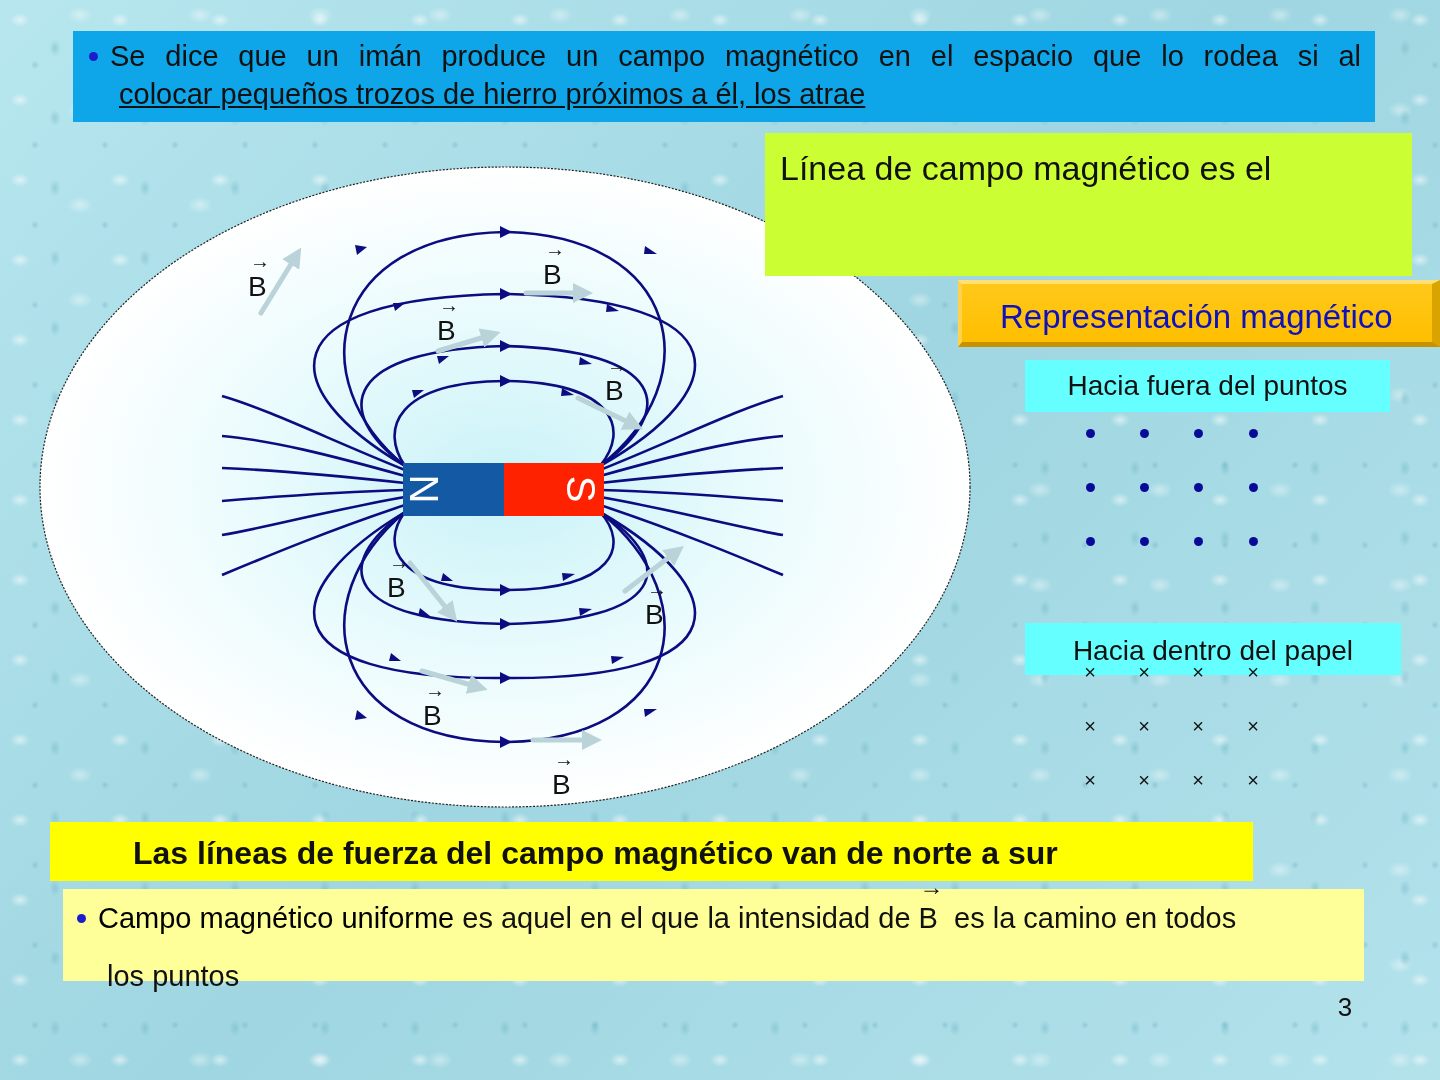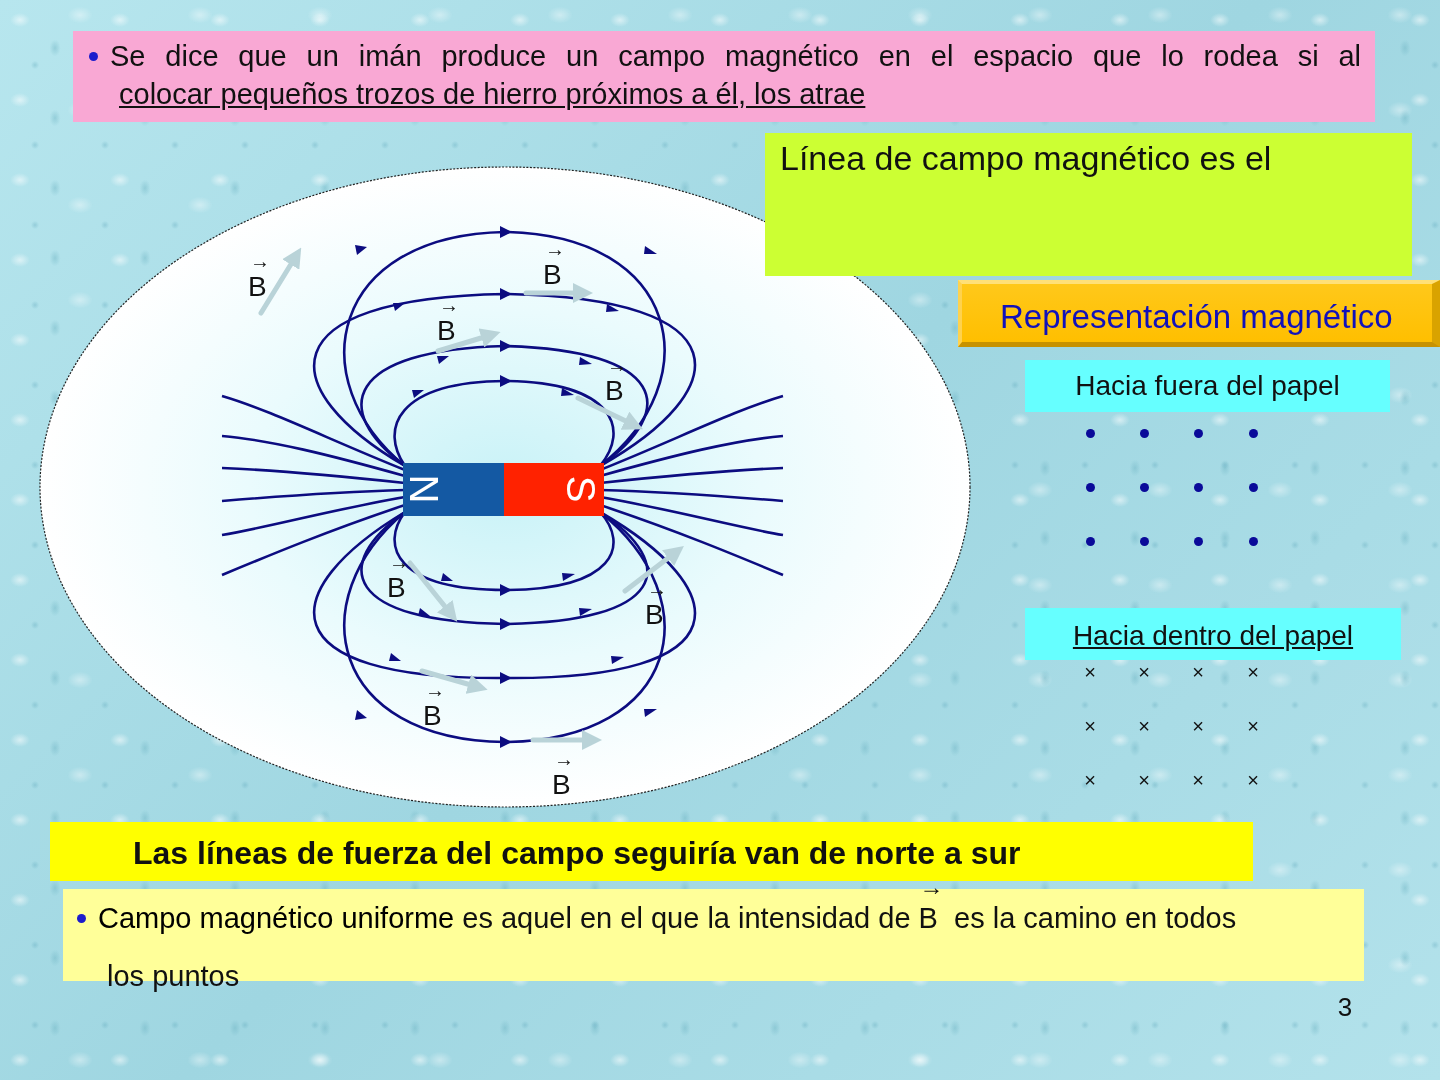--- a/index.html
+++ b/index.html
@@ -12,49 +12,49 @@
         radial-gradient(ellipse 8px 12px at 55px 48px, rgba(110,180,195,0.45), rgba(110,180,195,0) 70%),
         radial-gradient(ellipse 18px 12px at 80px 15px, rgba(255,255,255,0.40), rgba(255,255,255,0) 70%),
         radial-gradient(ellipse 6px 6px at 35px 65px, rgba(90,165,185,0.35), rgba(90,165,185,0) 70%),
         linear-gradient(135deg, #b7e6ee 0%, #9fd6e1 50%, #b3e2eb 100%);
       background-size: 100px 80px, 90px 70px, 120px 95px, 70px 80px, 100% 100%;
     }
     .abs { position: absolute; box-sizing: border-box; }
 
     .top-box {
       left: 73px; top: 31px; width: 1302px; height: 91px;
-      background: #f9a8d4;
+      background: #0ea5e9;
       font-size: 29px; line-height: 38px; color: #111;
       padding: 6px 14px 0 16px; text-align: justify;
     }
     .bullet { display: inline-block; width: 9px; height: 9px; border-radius: 50%;
       background: #1c1ccc; vertical-align: middle; margin: 0 12px 4px 0; }
     .top-box .line2 { padding-left: 30px; text-decoration: underline; }
     .justify-line { text-align: justify; text-align-last: justify; }
 
     .def-box {
       left: 765px; top: 133px; width: 647px; height: 143px;
       background: #ccff33;
       font-size: 34px; line-height: 43px; color: #111;
-      padding: 4px 0 0 15px;
+      padding: 14px 0 0 15px;
     }
 
     .repr-box {
       left: 958px; top: 280px; width: 482px; height: 67px;
       background: linear-gradient(#ffc81a, #ffbf00);
       border-top: 4px solid #ffe077; border-left: 4px solid #ffd24d;
       border-bottom: 5px solid #c79200; border-right: 8px solid #d9a300;
       color: #1111bb; font-size: 33px; padding: 14px 0 0 38px; white-space: nowrap;
     }
 
     .cyan-label {
       background: #66ffff; color: #111; font-size: 28px; text-align: center;
     }
     .out-label { left: 1025px; top: 360px; width: 365px; height: 52px; line-height: 52px; }
-    .in-label { left: 1025px; top: 608px; width: 376px; height: 52px; line-height: 56px; text-decoration: underline; }
+    .in-label { left: 1025px; top: 623px; width: 376px; height: 52px; line-height: 56px; }
 
     .dot-grid, .cross-grid { left: 1070px; width: 220px; }
     .dot-grid { top: 418px; height: 140px; }
     .cross-grid { top: 657px; height: 140px; }
     .grid-row { position: absolute; left: 0; width: 220px; height: 30px; }
     .cell { position: absolute; width: 30px; height: 30px; text-align: center; line-height: 30px; }
     .dot { display: inline-block; width: 9px; height: 9px; border-radius: 50%; background: #0a0a99; vertical-align: middle; }
     .cross { font-size: 20px; color: #111; }
 
     .diagram { left: 0; top: 140px; width: 1000px; height: 690px; }
@@ -200,21 +200,21 @@
     </g>
   </svg>
 </div>
 
 <div class="abs def-box">
   <div>Línea de campo magnético es el</div>
 </div>
 
 <div class="abs repr-box">Representación magnético</div>
 
-<div class="abs cyan-label out-label">Hacia fuera del papel</div>
+<div class="abs cyan-label out-label">Hacia fuera del puntos</div>
 
 <div class="abs dot-grid">
   <div class="grid-row" style="top:0">
     <span class="cell" style="left:5px"><span class="dot"></span></span>
     <span class="cell" style="left:59px"><span class="dot"></span></span>
     <span class="cell" style="left:113px"><span class="dot"></span></span>
     <span class="cell" style="left:168px"><span class="dot"></span></span>
   </div>
   <div class="grid-row" style="top:54px">
     <span class="cell" style="left:5px"><span class="dot"></span></span>
@@ -246,21 +246,21 @@
     <span class="cell cross" style="left:168px">×</span>
   </div>
   <div class="grid-row" style="top:108px">
     <span class="cell cross" style="left:5px">×</span>
     <span class="cell cross" style="left:59px">×</span>
     <span class="cell cross" style="left:113px">×</span>
     <span class="cell cross" style="left:168px">×</span>
   </div>
 </div>
 
-<div class="abs rule-box">Las líneas de fuerza del campo seguiría van de norte a sur</div>
+<div class="abs rule-box">Las líneas de fuerza del campo magnético van de norte a sur</div>
 
 <div class="abs uniform-box">
   <div>
     <span class="bullet"></span><span class="blue">Campo magnético uniforme</span><span> es aquel en el que la intensidad de </span><span class="vecB"><span class="arr">→</span><span>B</span></span><span style="white-space:pre">  es la camino en todos</span>
   </div>
   <div class="line2">los puntos</div>
 </div>
 
 <div class="abs page-num">3</div>
 

